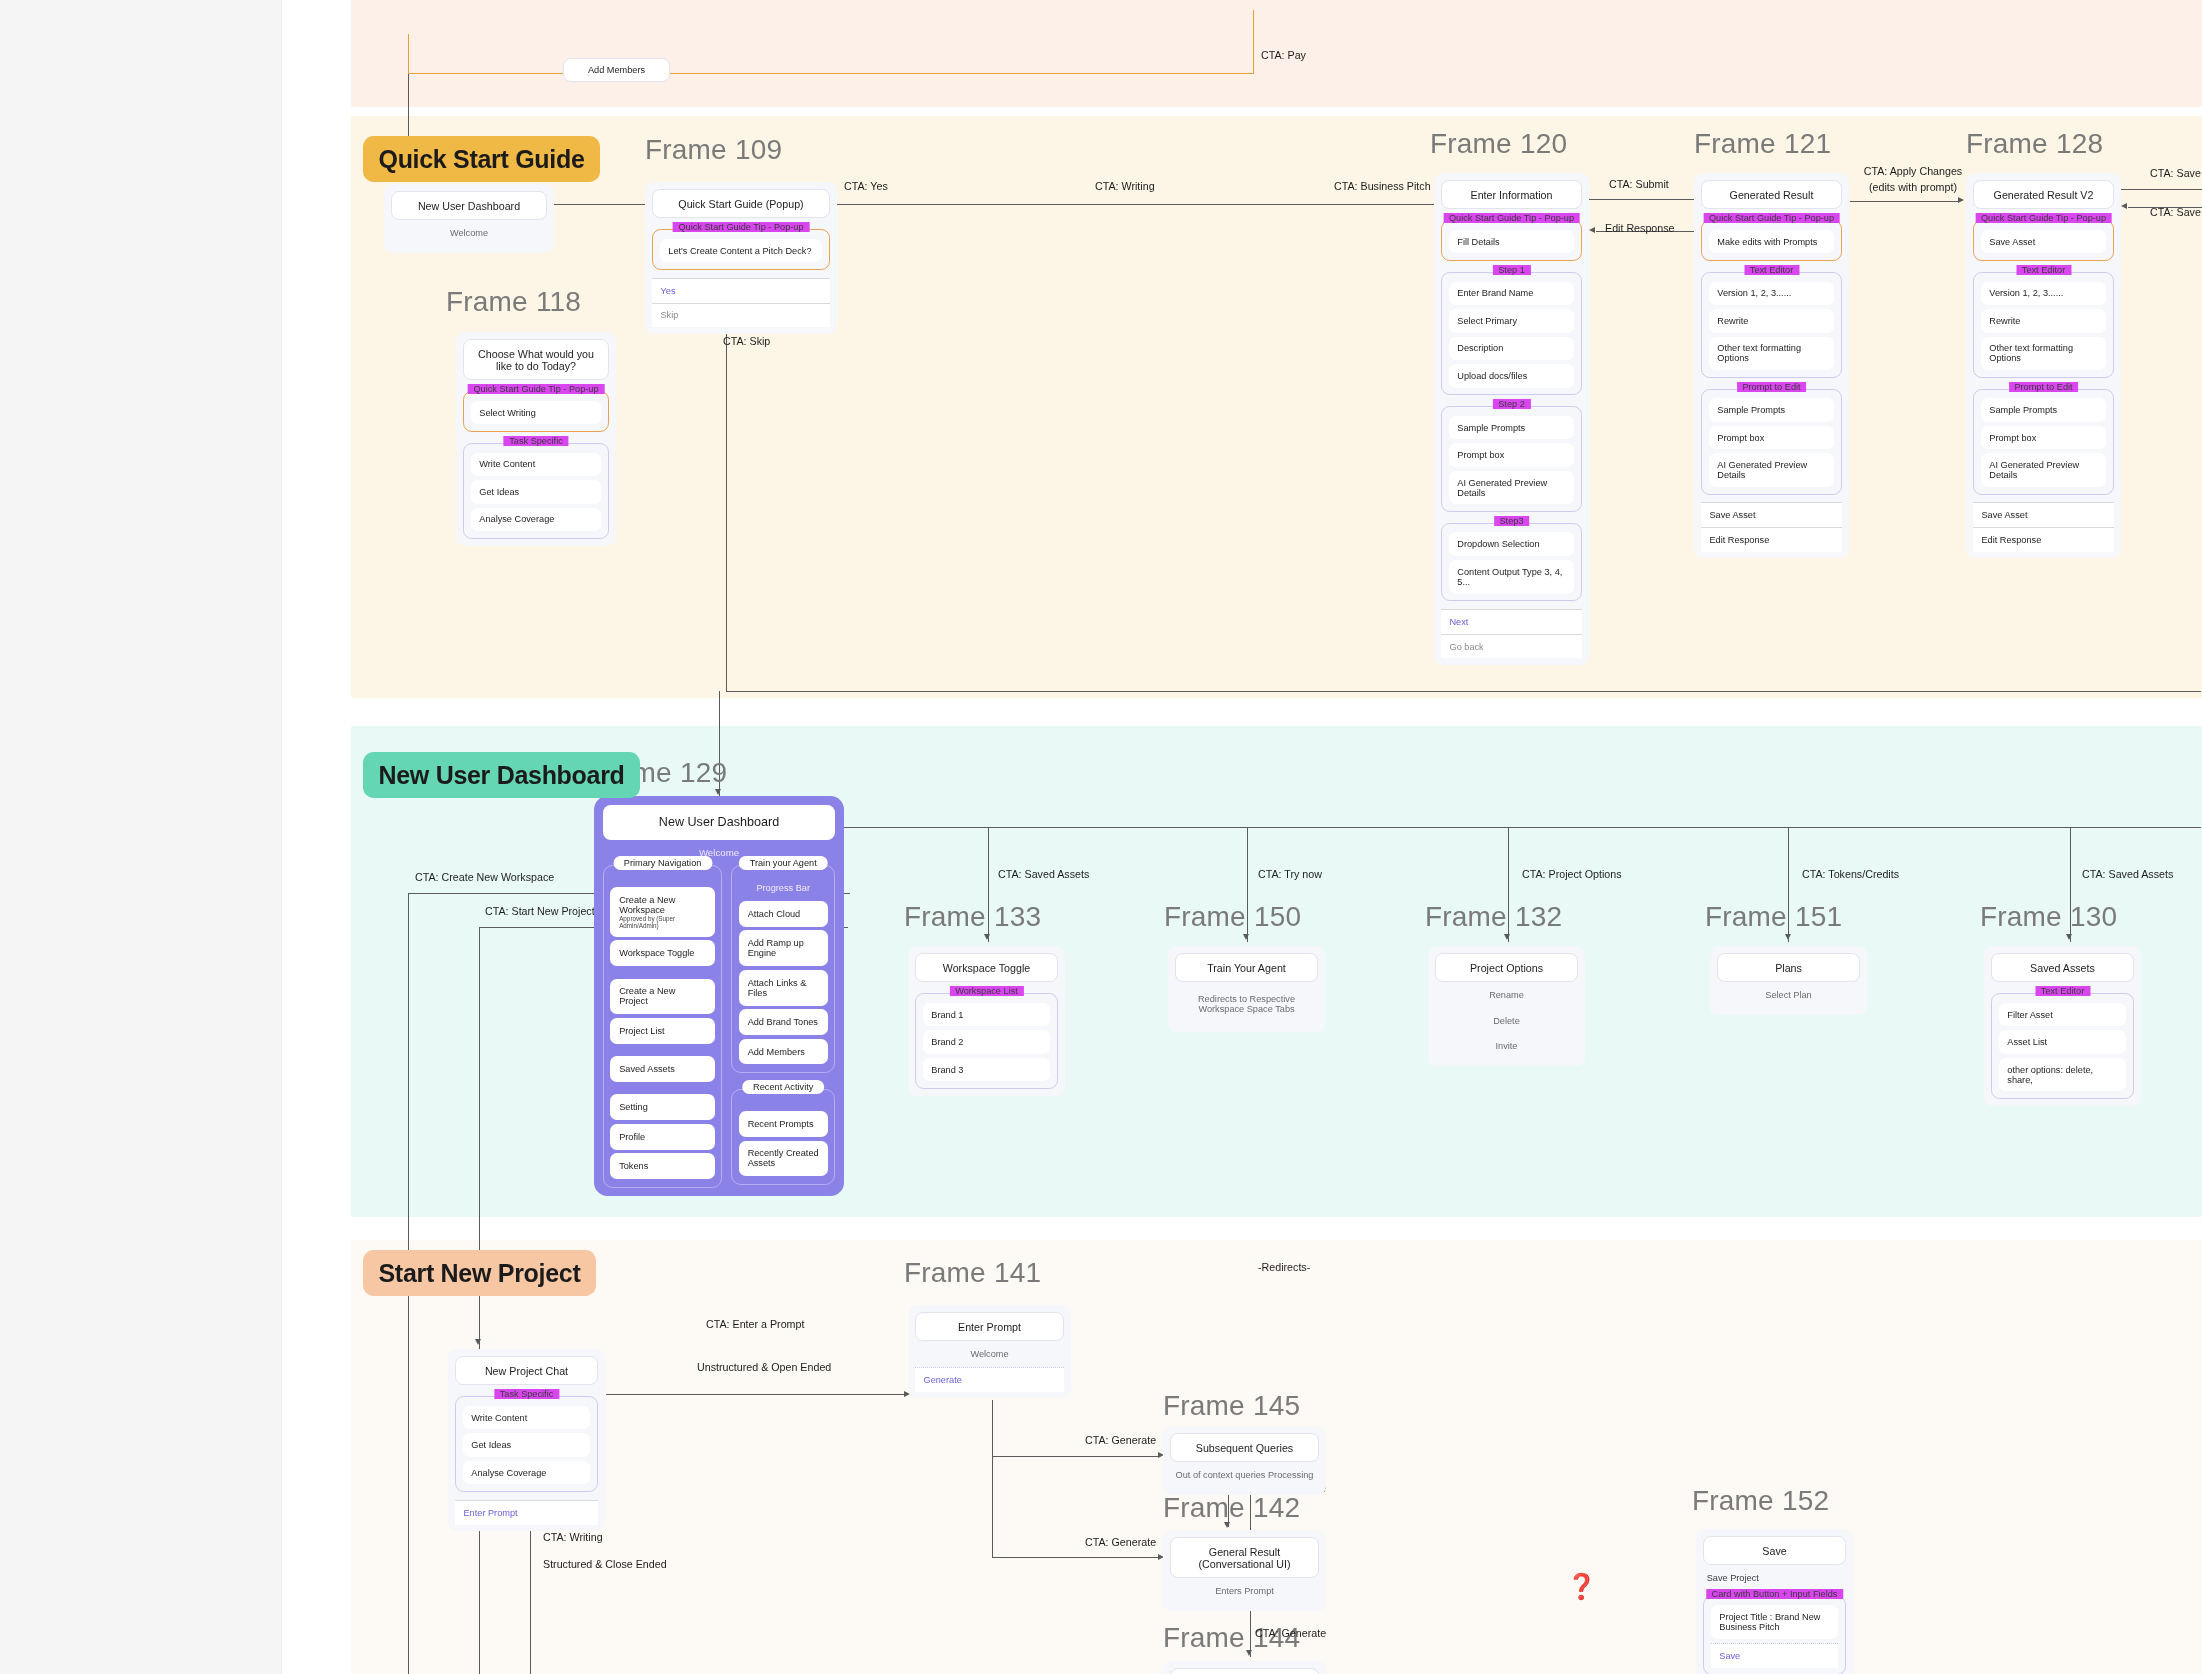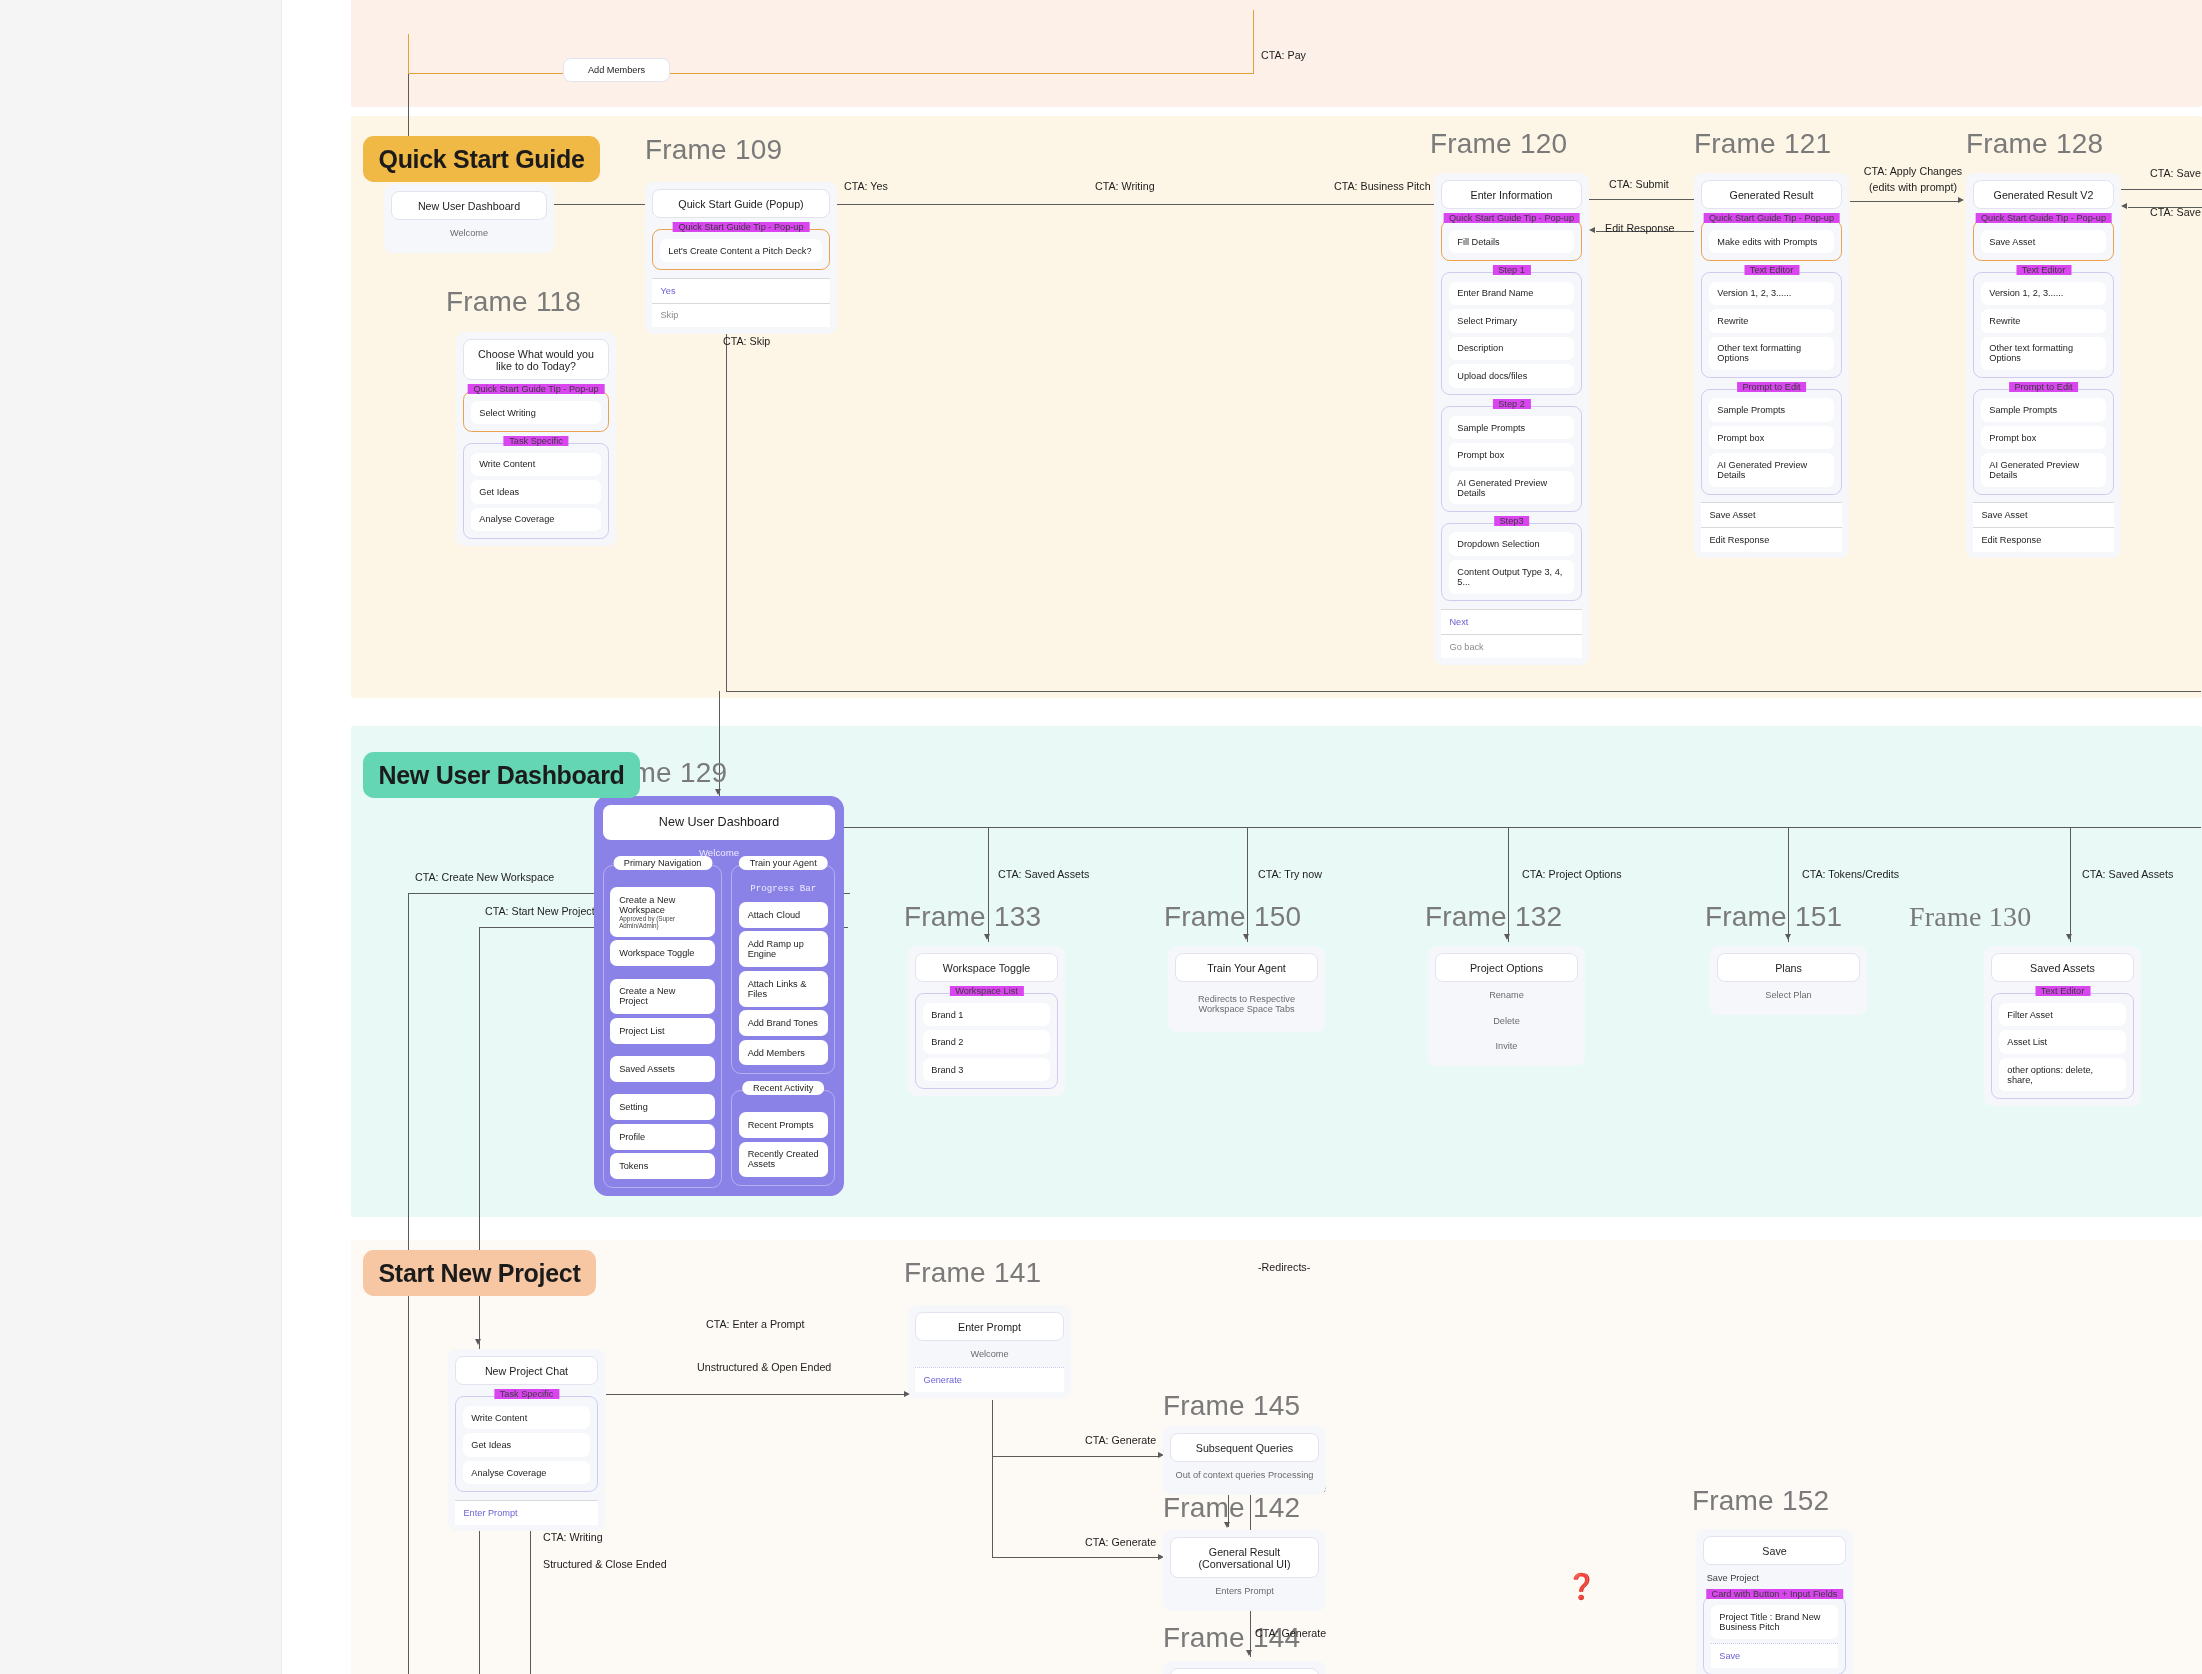--- a/index.html
+++ b/index.html
@@ -61,21 +61,21 @@
   .dash .welcome { text-align:center; font-size:9.7px; color:#eee9ff; padding:6.8px 0; }
   .dash-cols { display:flex; gap:8.7px; }
   .dash-col { flex:1; border:1px solid #b6aff2; border-radius:9.7px;
     padding:12.6px 6.8px 7.8px; position:relative; }
   .dash-col > .pill { position:absolute; top:-9.7px; left:50%;
     transform:translateX(-50%); background:#fff; border-radius:9.7px;
     padding:1.9px 10.7px; font-size:9.2px; color:#242424; white-space:nowrap; }
   .dash .row { padding:7.8px 8.7px; }
   .dash .row small { display:block; font-size:6.3px; color:#444; }
   .dash .captext { text-align:center; font-size:9.2px; color:#efecff;
-    padding:4.9px 0 7.8px;font-family:Liberation Mono, monospace; }
+    padding:4.9px 0 7.8px; }
   .gap { height:8.7px; }
 
   
   .sticky { position:absolute; background:#d5c9f7; padding:12.6px 13.6px;
     z-index:30; box-shadow:1.9px 2.9px 4.9px rgba(0,0,0,.07); }
   .sticky h4 { font-size:12px; font-weight:400; color:#2f2f2f; margin-bottom:9.7px; }
   .sticky ul { margin-left:14.6px; }
   .sticky li { font-size:11.6px; color:#2f2f2f; line-height:1.45; }
   .sticky .author { margin-top:11.6px; font-size:8.2px; color:#6c6890; }
 
@@ -369,21 +369,21 @@
   <div class="cta" style="left:1802px; top:868px;">CTA: Tokens/Credits</div>
   <div class="frame-title" style="left:1705px; top:901px;">Frame 151</div>
   <div class="node" style="left:1710px; top:946px; width:157px;">
     <div class="head">Plans</div>
     <div class="sub">Select Plan</div>
   </div>
 
   <div class="ln lnv" style="left:2070px; top:827px; height:115px;"></div>
   <div class="arrow ar-down" style="left:2066px; top:934px;"></div>
   <div class="cta" style="left:2082px; top:868px;">CTA: Saved Assets</div>
-  <div class="frame-title" style="left:1909px; top:901px;font-family:Liberation Serif, serif;">Frame 130</div>
+  <div class="frame-title" style="left:1980px; top:901px;">Frame 130</div>
   <div class="node" style="left:1984px; top:946px; width:157px;">
     <div class="head">Saved Assets</div>
     <div class="grp">
       <span class="lbl">Text Editor</span>
       <div class="row">Filter Asset</div>
       <div class="row">Asset List</div>
       <div class="row">other options: delete, share,</div>
     </div>
   </div>
 

